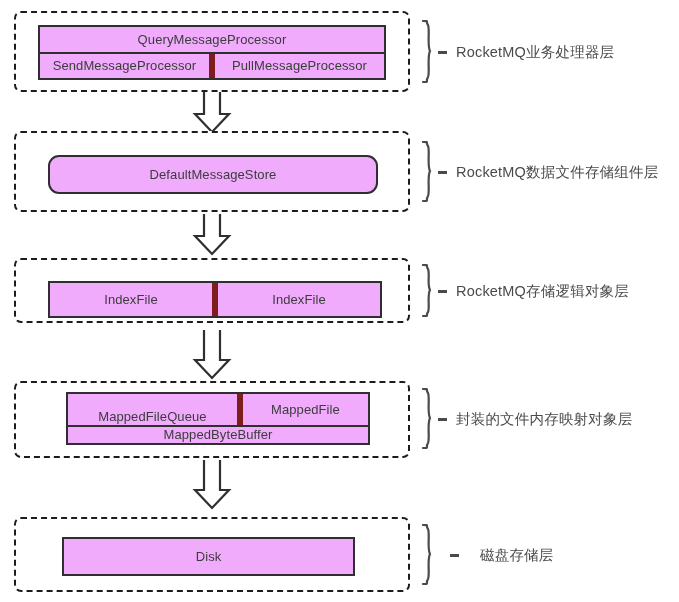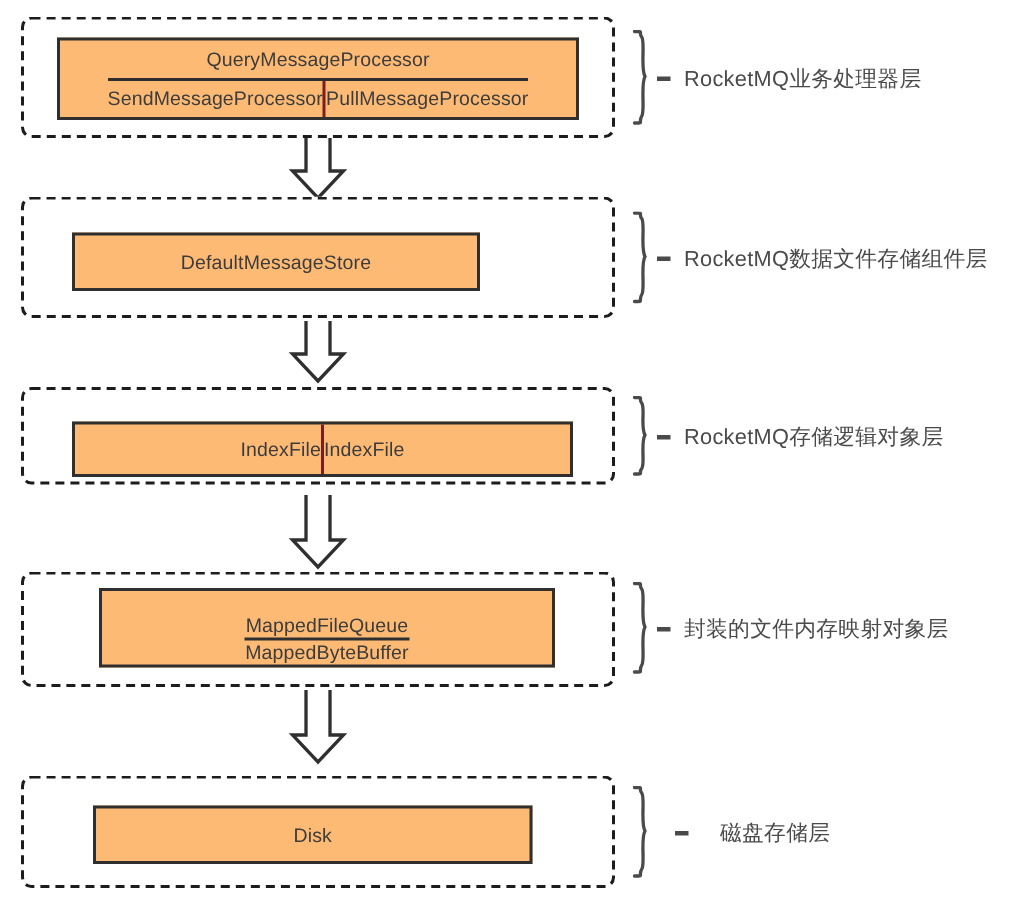--- a/index.html
+++ b/index.html
@@ -27,24 +27,23 @@
     border: 2px dashed #1c1c1c;
     border-radius: 7px;
     background: #ffffff;
   }
 
   
   .group {
     position: absolute;
     box-sizing: border-box;
     border: 2px solid #2f2f2f;
-    background: #fdba74;
+    background: #f0abfc;
     display: flex;
     flex-direction: column;
-    align-items: center;
   }
   .row {
     display: flex;
     flex-direction: row;
     flex: 1 1 auto;
   }
   .row + .row {
     border-top: 2px solid #2f2f2f;
   }
   .cell {
@@ -52,21 +51,21 @@
     display: flex;
     align-items: center;
     justify-content: center;
     font-size: 13px;
     letter-spacing: .1px;
     color: #3c3c3c;
     white-space: nowrap;
     box-sizing: border-box;
   }
   .cell + .cell {
-    border-left: 2px solid #7f1d1d;
+    border-left: 6px solid #7f1d1d;
   }
 
   
   .arrow {
     position: absolute;
     width: 40px;
     height: 42px;
   }
   .arrow svg { display: block; }
 
@@ -124,21 +123,21 @@
   </div>
 
   <div class="arrow" style="left:192px; top:92px;">
     <svg width="40" height="42" viewBox="0 0 40 42">
       <path d="M12 0 L12 22 L3 22 L20 40 L37 22 L28 22 L28 0" fill="#ffffff" stroke="#2f2f2f" stroke-width="2.2" stroke-linejoin="miter"></path>
     </svg>
   </div>
 
   <div class="layer" style="left:14px; top:131px; width:396px; height:81px;"></div>
 
-  <div class="group" style="left:48px; top:155px; width:272px; height:39px;">
+  <div class="group" style="left:48px; top:155px; width:330px; height:39px;border-radius:11px;">
     <div class="row">
       <div class="cell">DefaultMessageStore</div>
     </div>
   </div>
 
   <div class="brace-group" style="left:420px; top:141px; height:62px;">
     <span class="brace">
       <svg width="18" height="62" viewBox="0 0 18 62">
         <path d="M3 1 C10 1 5 1 8 5 C10 9 7 25 10 30 C7 35 10 51 8 55 C5 60 10 60 3 60" fill="none" stroke="#4a4a4a" stroke-width="2.2" stroke-linecap="round"></path>
       </svg>
@@ -176,20 +175,21 @@
     <svg width="40" height="50" viewBox="0 0 40 50">
       <path d="M12 0 L12 30 L3 30 L20 48 L37 30 L28 30 L28 0" fill="#ffffff" stroke="#2f2f2f" stroke-width="2.2" stroke-linejoin="miter"></path>
     </svg>
   </div>
 
   <div class="layer" style="left:14px; top:381px; width:396px; height:77px;"></div>
 
   <div class="group" style="left:66px; top:392px; width:304px; height:53px;">
     <div class="row">
       <div class="cell" style="flex:1.35 1 0;margin-top:14px;">MappedFileQueue</div>
+      <div class="cell">MappedFile</div>
     </div>
     <div class="row">
       <div class="cell">MappedByteBuffer</div>
     </div>
   </div>
 
   <div class="brace-group" style="left:420px; top:388px; height:62px;">
     <span class="brace">
       <svg width="18" height="62" viewBox="0 0 18 62">
         <path d="M3 1 C10 1 5 1 8 5 C10 9 7 25 10 30 C7 35 10 51 8 55 C5 60 10 60 3 60" fill="none" stroke="#4a4a4a" stroke-width="2.2" stroke-linecap="round"></path>

